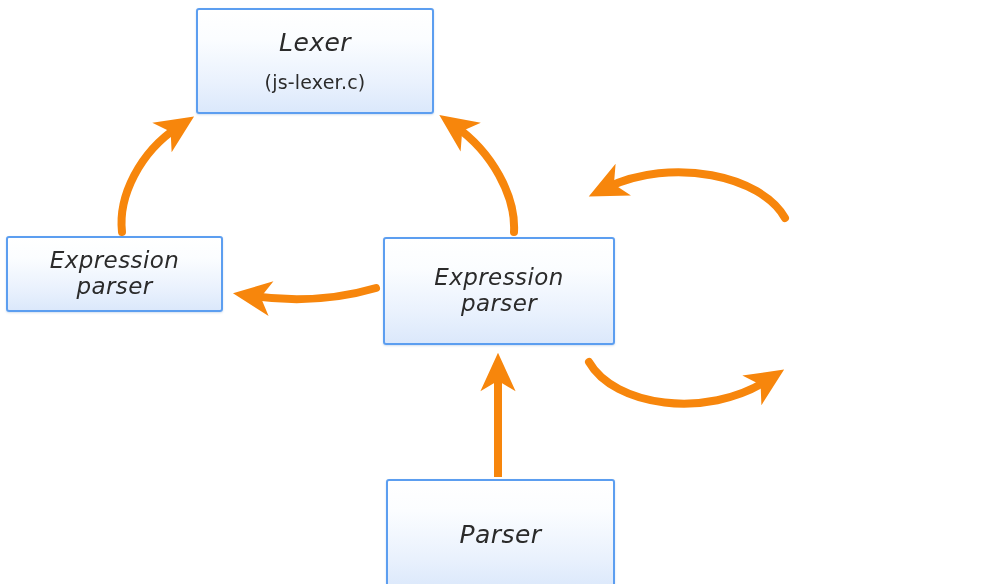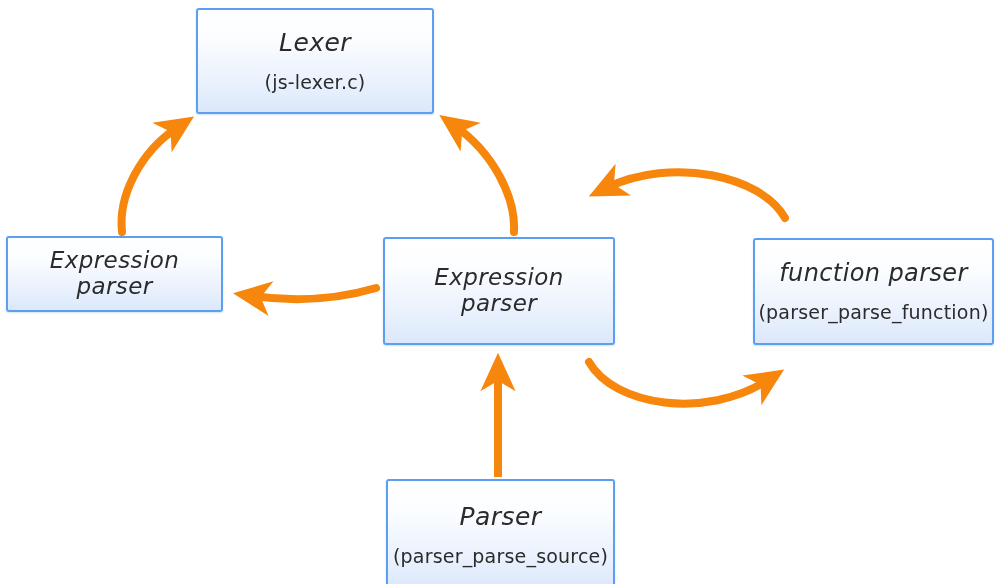--- a/index.html
+++ b/index.html
@@ -100,23 +100,18 @@
   <div class="node two-line" id="node-expr">
     <div class="title">Expression
 parser</div>
   </div>
 
   <div class="node two-line" id="node-stmt">
     <div class="title">Expression
 parser</div>
   </div>
 
-  <div class="node" id="node-func">
-    <div class="title">function parser</div>
-    <div class="sub">(parser_parse_function)</div>
-  </div>
 
   <div class="node" id="node-parser">
     <div class="title">Parser</div>
-    <div class="sub">(parser_parse_source)</div>
   </div>
 
 </div>
 
 </body></html>

